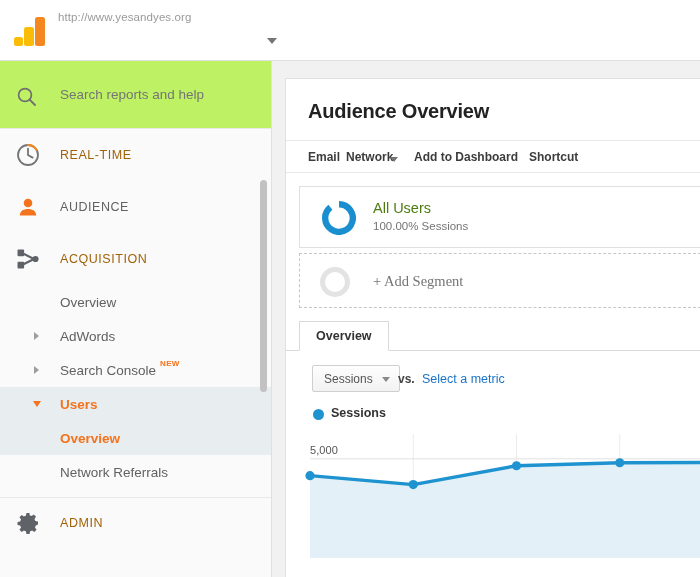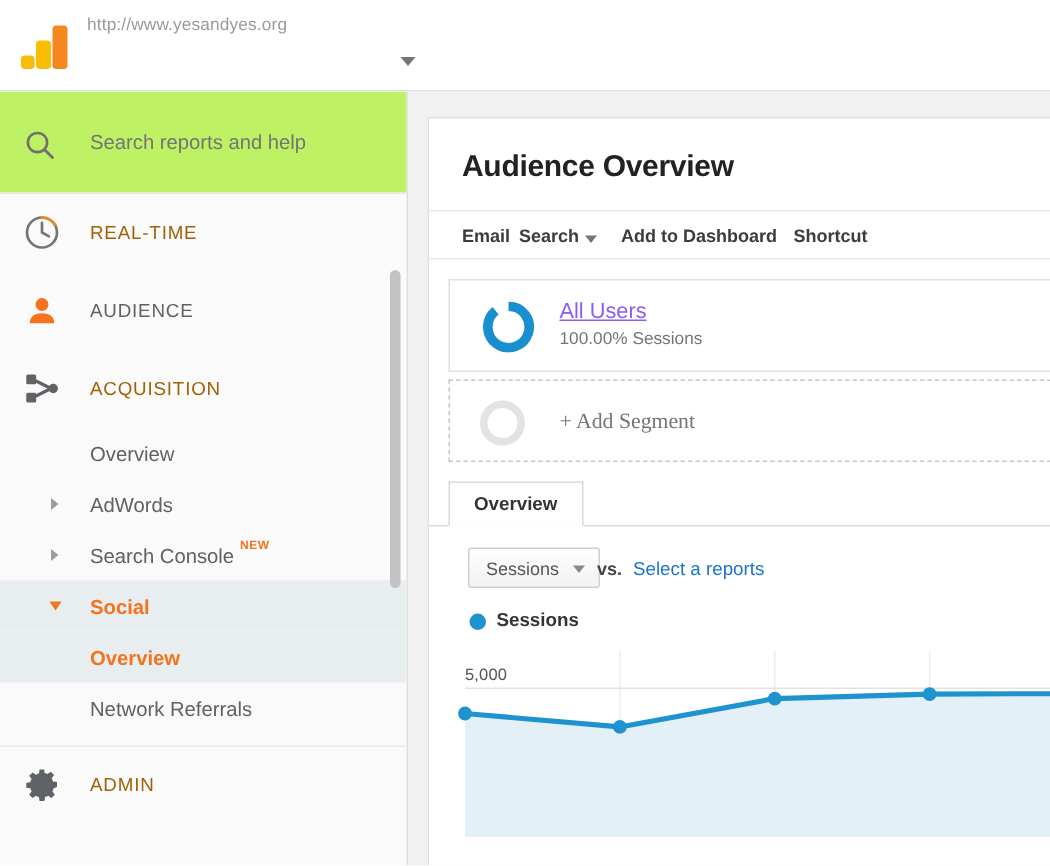--- a/index.html
+++ b/index.html
@@ -123,21 +123,21 @@
     border-left: 4px solid transparent; border-right: 4px solid transparent;
     border-top: 5px solid #757575;
   }
 
   .segbox {
     margin: 13px 13px 0 13px; height: 62px; border: 1px solid #e0e0e0;
     position: relative; background: #fff;
   }
   .seg-donut { position: absolute; left: 22px; top: 14px; }
   .seg-name {
-    position: absolute; left: 73px; top: 13px; font-size: 14.5px; color: #8b5cf6; text-decoration: underline;
+    position: absolute; left: 73px; top: 13px; font-size: 14.5px; color: #4d7c0f;
   }
   .seg-sub {
     position: absolute; left: 73px; top: 33px; font-size: 11.5px; color: #757575;
   }
   .addseg {
     margin: 5px 13px 0 13px; height: 55px; position: relative;
     border: 1px dashed #c6c6c6; background: #fff;
   }
   .addseg-ring {
     position: absolute; left: 20px; top: 13px; width: 30px; height: 30px;
@@ -270,21 +270,21 @@
     <div class="nav-sub">
       <span class="nv-arrow"></span>
       <span class="nv-label" style="display:flex;align-items:flex-start;">
         <span>Search Console</span>
         <span class="badge-new">NEW</span>
       </span>
     </div>
 
     <div class="nav-sub sel hl">
       <span class="nv-arrow open"></span>
-      <span class="nv-label">Social</span>
+      <span class="nv-label">Users</span>
     </div>
 
     <div class="nav-sub sel2 hl">
       <span class="nv-label">Overview</span>
     </div>
 
     <div class="nav-sub">
       <span class="nv-label">Network Referrals</span>
     </div>
 
@@ -303,21 +303,21 @@
     <div class="sb-scroll"></div>
   </div>
 
   <div class="main">
     <div class="content-card">
 
       <div class="page-title">Audience Overview</div>
 
       <div class="toolbar">
         <span class="tb-item" style="left:22px;">Email</span>
-        <span class="tb-item" style="left:60px;">Search</span>
+        <span class="tb-item" style="left:60px;">Network</span>
         <span class="tb-caret" style="left:104px;"></span>
         <span class="tb-item" style="left:128px;">Add to Dashboard</span>
         <span class="tb-item" style="left:243px;">Shortcut</span>
       </div>
 
       <div class="segbox">
         <span class="seg-donut">
           <svg width="34" height="34" viewBox="0 0 34 34">
             <path d="M17 3.2 a13.8 13.8 0 1 1 -8.6 3.0" fill="none" stroke="#1a8fd0" stroke-width="6.4" stroke-linecap="butt"></path>
           </svg>
@@ -336,21 +336,21 @@
           <span>Overview</span>
         </div>
       </div>
 
       <div class="metricrow">
         <div class="metric-select">
           <span>Sessions</span>
           <span class="ms-caret"></span>
         </div>
         <span class="vs-label">vs.</span>
-        <span class="select-metric-link">Select a reports</span>
+        <span class="select-metric-link">Select a metric</span>
       </div>
 
       <div class="legendrow">
         <span class="legend-dot"></span>
         <span class="legend-text">Sessions</span>
       </div>
 
       <div class="chartwrap">
         <span class="ytick" id="yt0" style="left: 24px; top: 15.8px;">5,000</span>
         <span class="ytick" id="yt1" style="left: 24px; top: 65.4px;">2,500</span>

